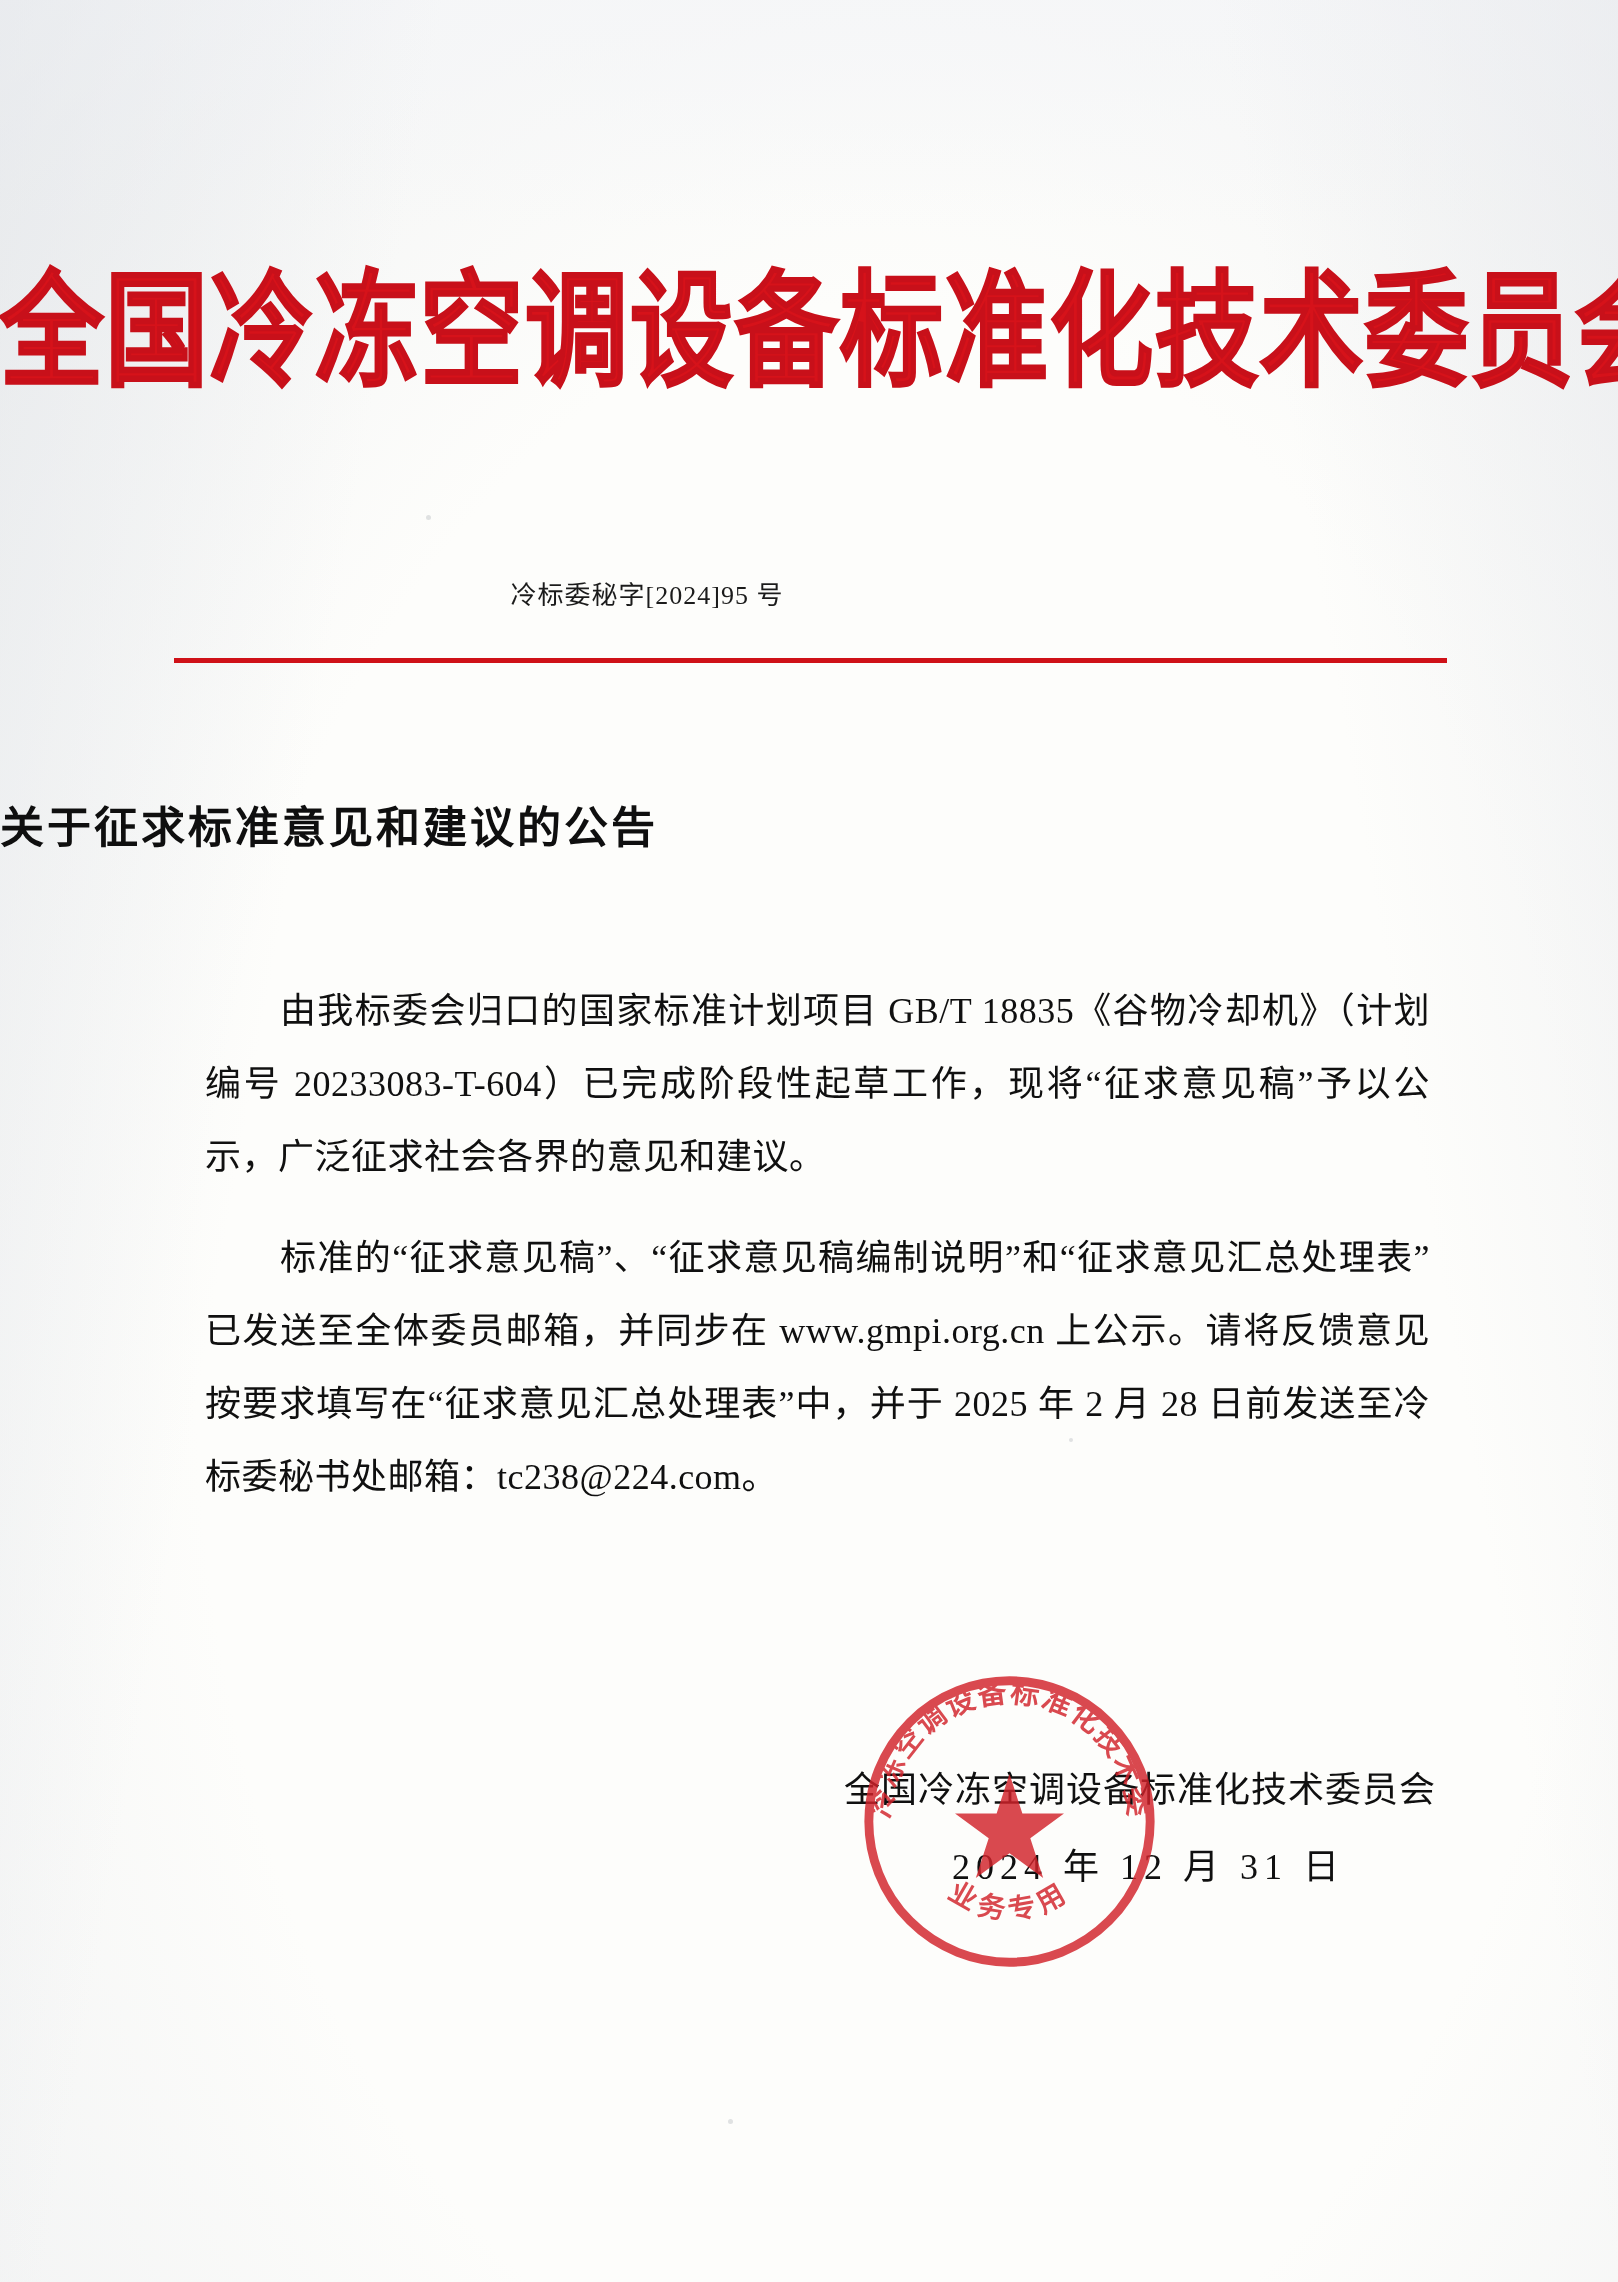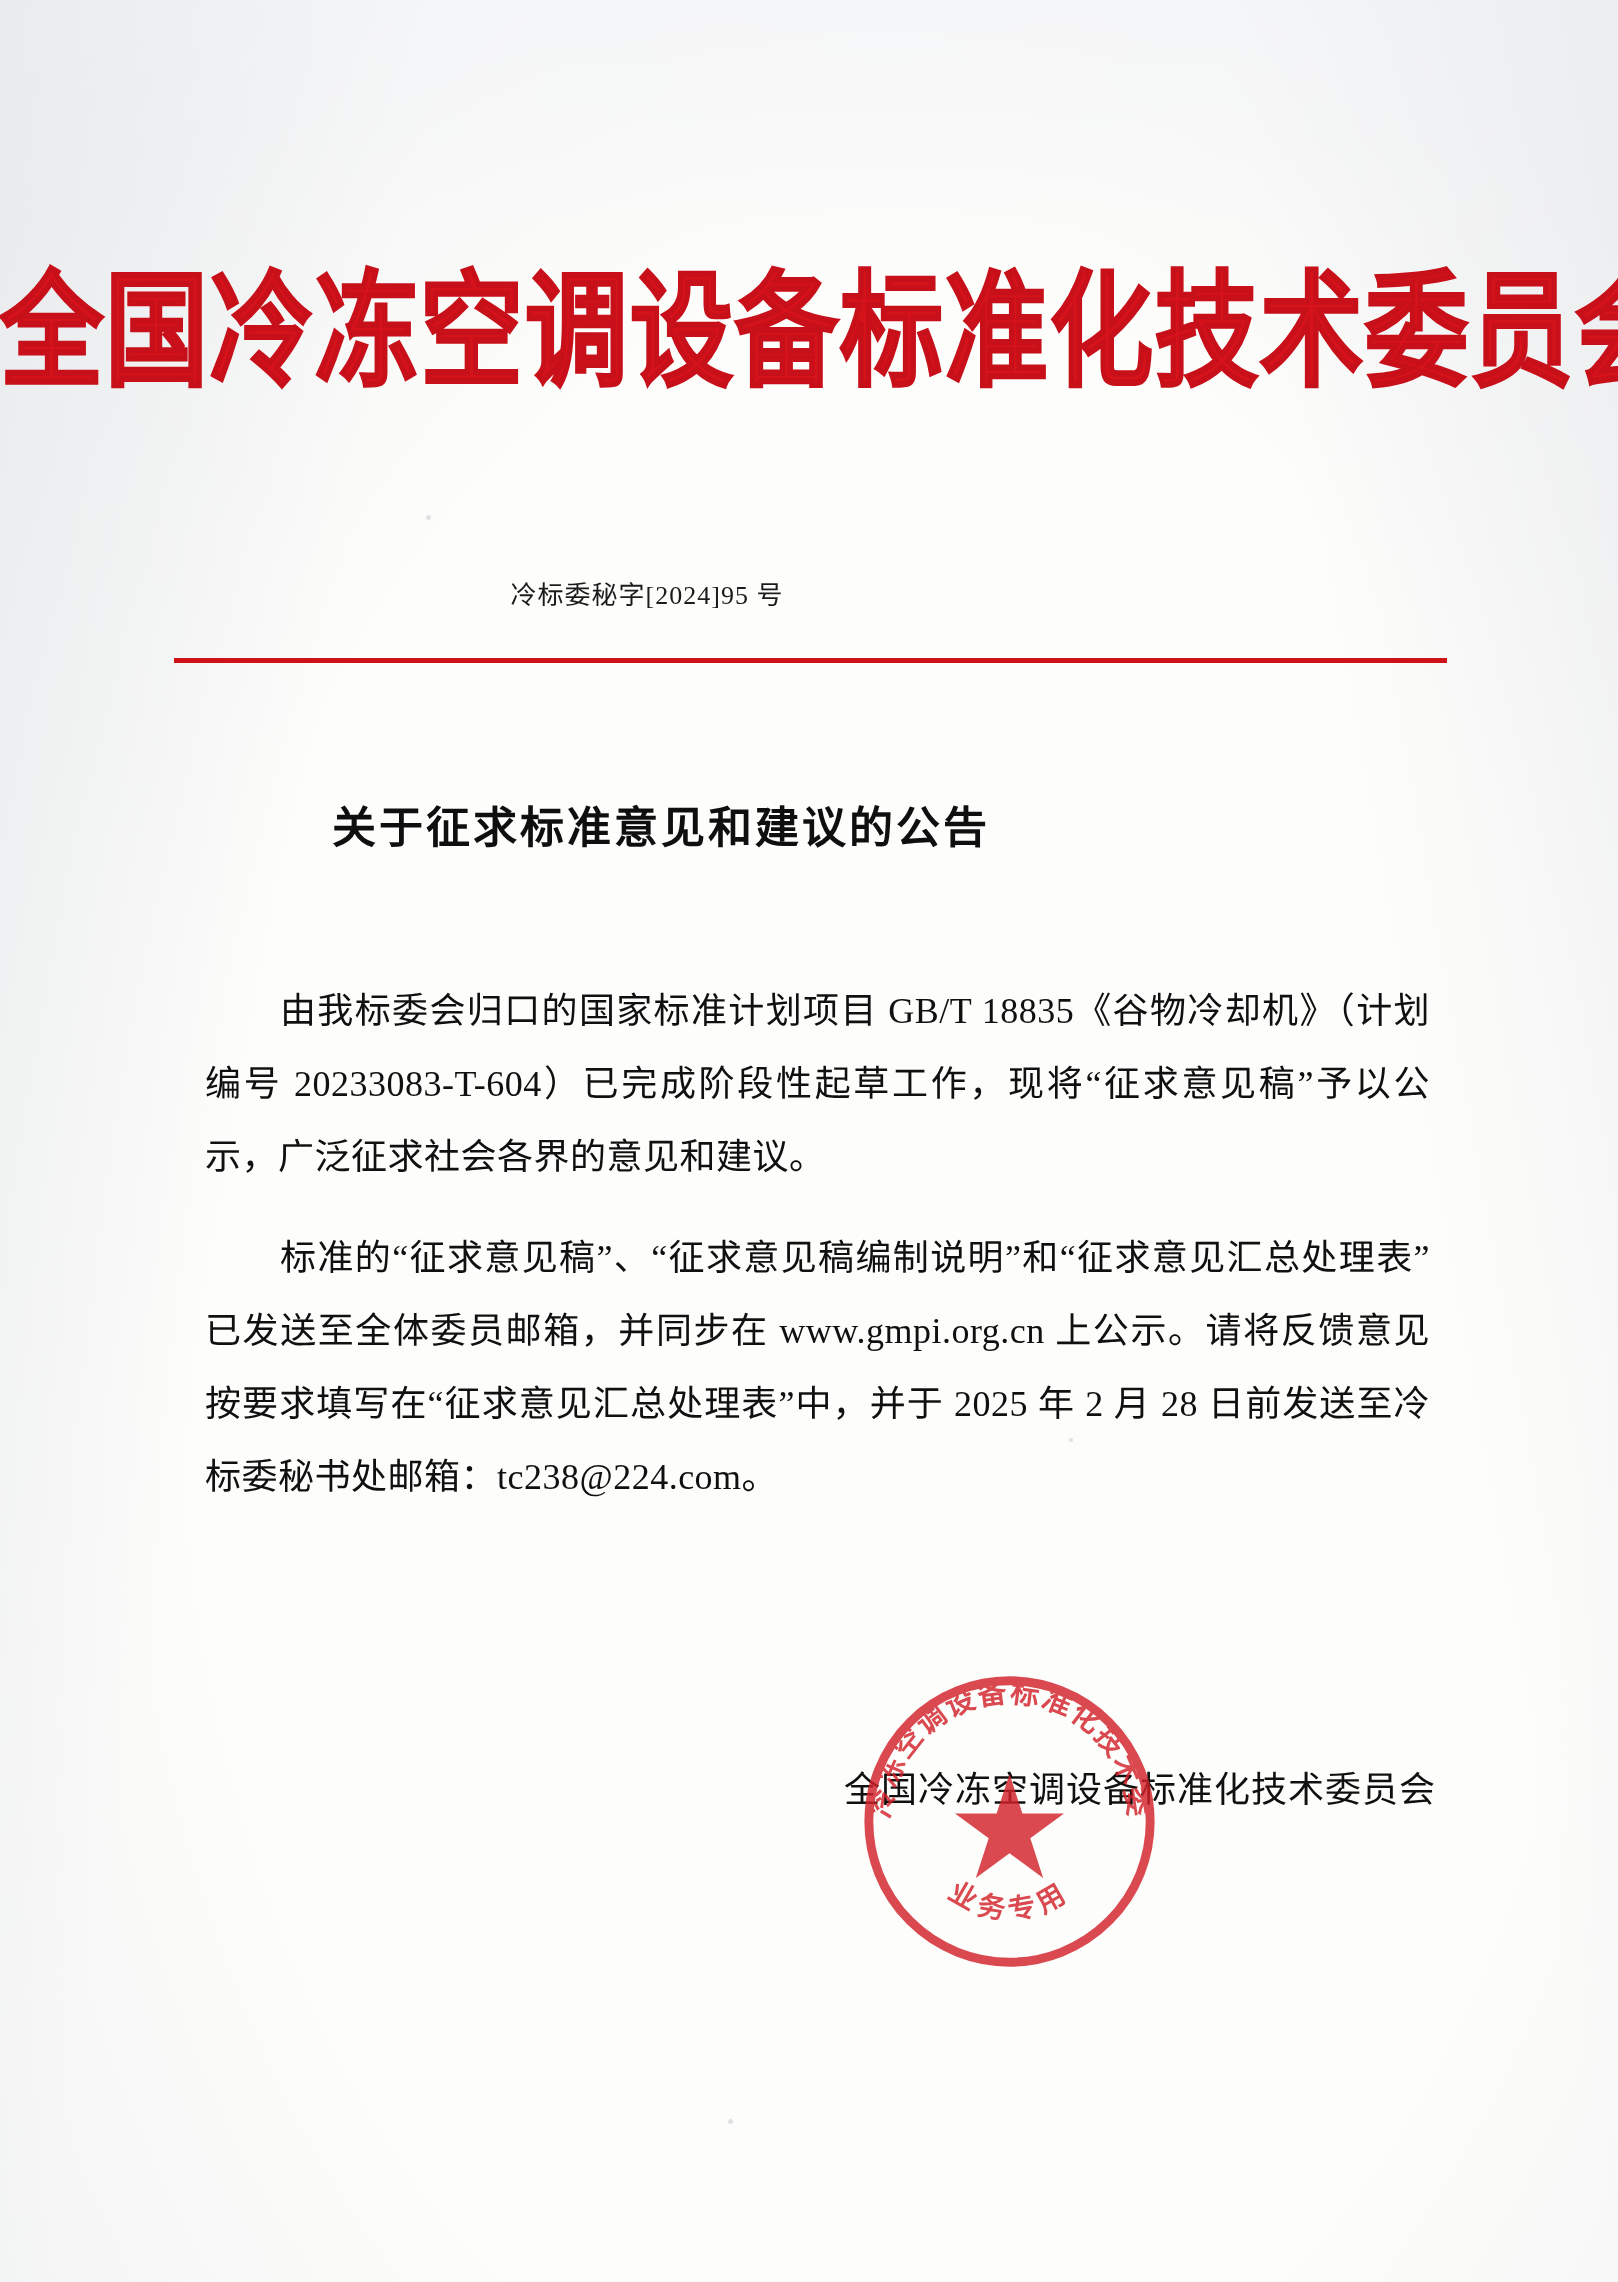--- a/index.html
+++ b/index.html
@@ -84,21 +84,21 @@
     height: 5px;
     background: #cf1118;
   }
 
   
   .doc-title {
     position: absolute;
     left: 0;
     top: 792px;
     width: 1322px;
-    text-align: center;
+    text-align: left;
     font-family: "Liberation Sans", "DejaVu Sans", sans-serif;
     font-weight: 700;
     font-size: 44px;
     letter-spacing: 3px;
     color: #0f0f0f;
   }
 
   
   .body-block {
     position: absolute;
@@ -170,20 +170,21 @@
 
     <div class="doc-title">关于征求标准意见和建议的公告</div>
 
     <div class="body-block">
       <p class="para">由我标委会归口的国家标准计划项目 GB/T 18835《谷物冷却机》（计划编号 20233083-T-604）已完成阶段性起草工作，现将“征求意见稿”予以公示，广泛征求社会各界的意见和建议。</p>
       <p class="para">标准的“征求意见稿”、“征求意见稿编制说明”和“征求意见汇总处理表”已发送至全体委员邮箱，并同步在 www.gmpi.org.cn 上公示。请将反馈意见按要求填写在“征求意见汇总处理表”中，并于 2025 年 2 月 28 日前发送至冷标委秘书处邮箱：tc238@224.com。</p>
     </div>
 
     <div class="signature">
       <div>全国冷冻空调设备标准化技术委员会</div>
+      <div class="sign-date">2024 年 12 月 31 日</div>
     </div>
 
     <div class="seal">
       <svg width="317" height="317" viewBox="0 0 320 320" aria-hidden="true">
         <defs>
           <path id="sealArcTop" d="M 40,160 A 120,120 0 0 1 280,160"></path>
           <path id="sealArcBottom" d="M 62,160 A 98,98 0 0 0 258,160"></path>
         </defs>
         <g opacity="0.82">
           <circle cx="160" cy="160" r="142" fill="none" stroke="#d2222a" stroke-width="9"></circle>

